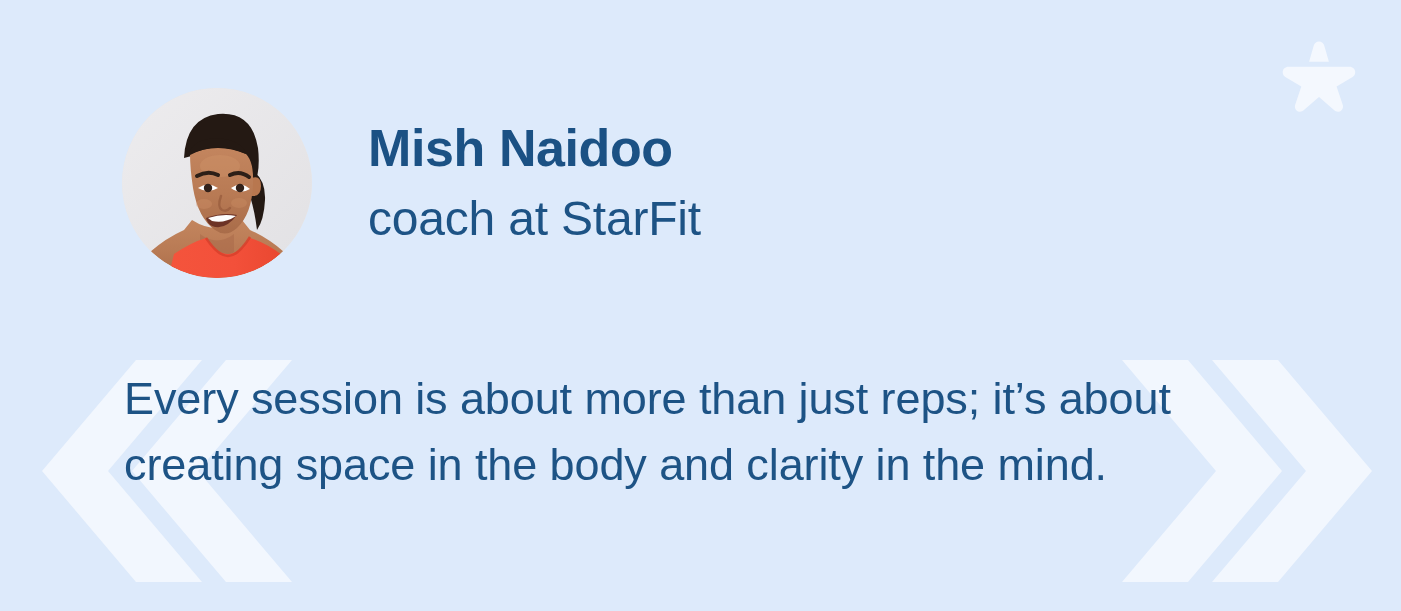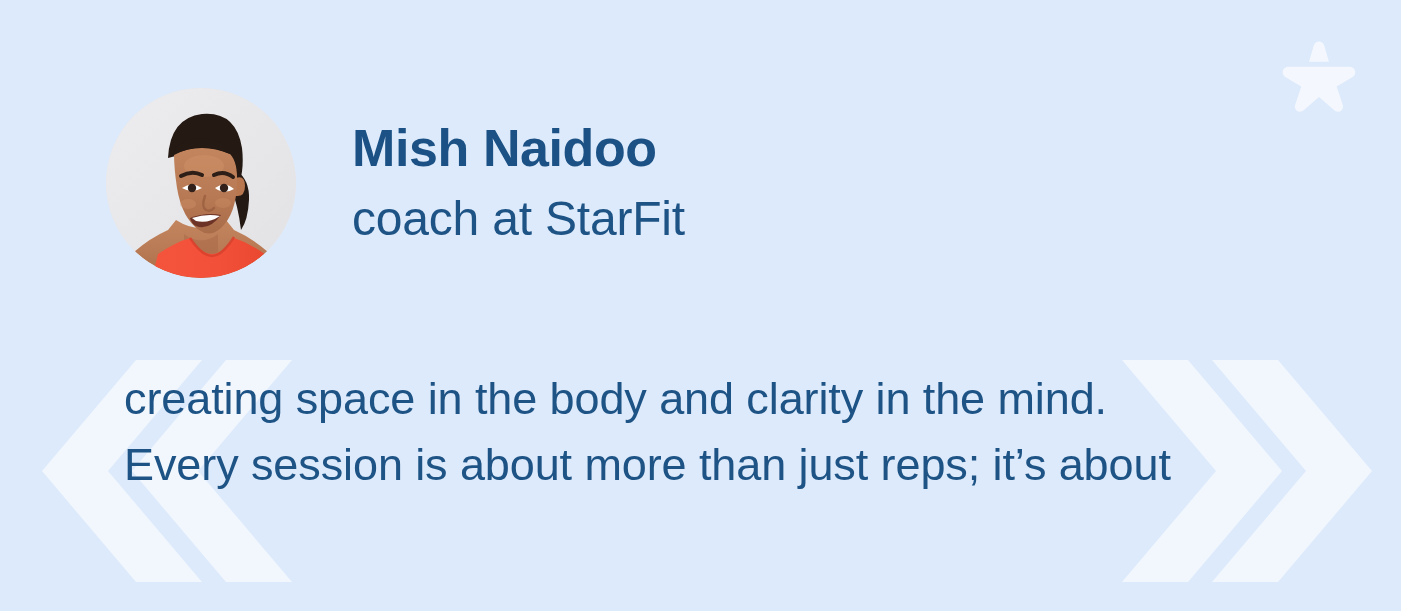--- a/index.html
+++ b/index.html
@@ -39,21 +39,21 @@
     width: 250px;
     height: 222px;
     pointer-events: none;
   }
   .chev-left  { left: 42px; }
   .chev-right { left: 1122px; }
 
   
   .profile {
     position: absolute;
-    left: 106px;
+    left: 122px;
     top: 88px;
     display: flex;
     align-items: center;
   }
 
   .avatar {
     width: 190px;
     height: 190px;
     border-radius: 50%;
     overflow: hidden;
@@ -203,17 +203,17 @@
       </svg>
     </div>
 
     <div class="identity">
       <h1 class="person-name">Mish Naidoo</h1>
       <div class="person-role">coach at StarFit</div>
     </div>
   </div>
 
   <div class="quote-block">
+    <p class="quote-text">Every session is about more than just reps; it’s about</p>
     <p class="quote-text">creating space in the body and clarity in the mind.</p>
-    <p class="quote-text">Every session is about more than just reps; it’s about</p>
   </div>
 
 </div>
 
 </body></html>

